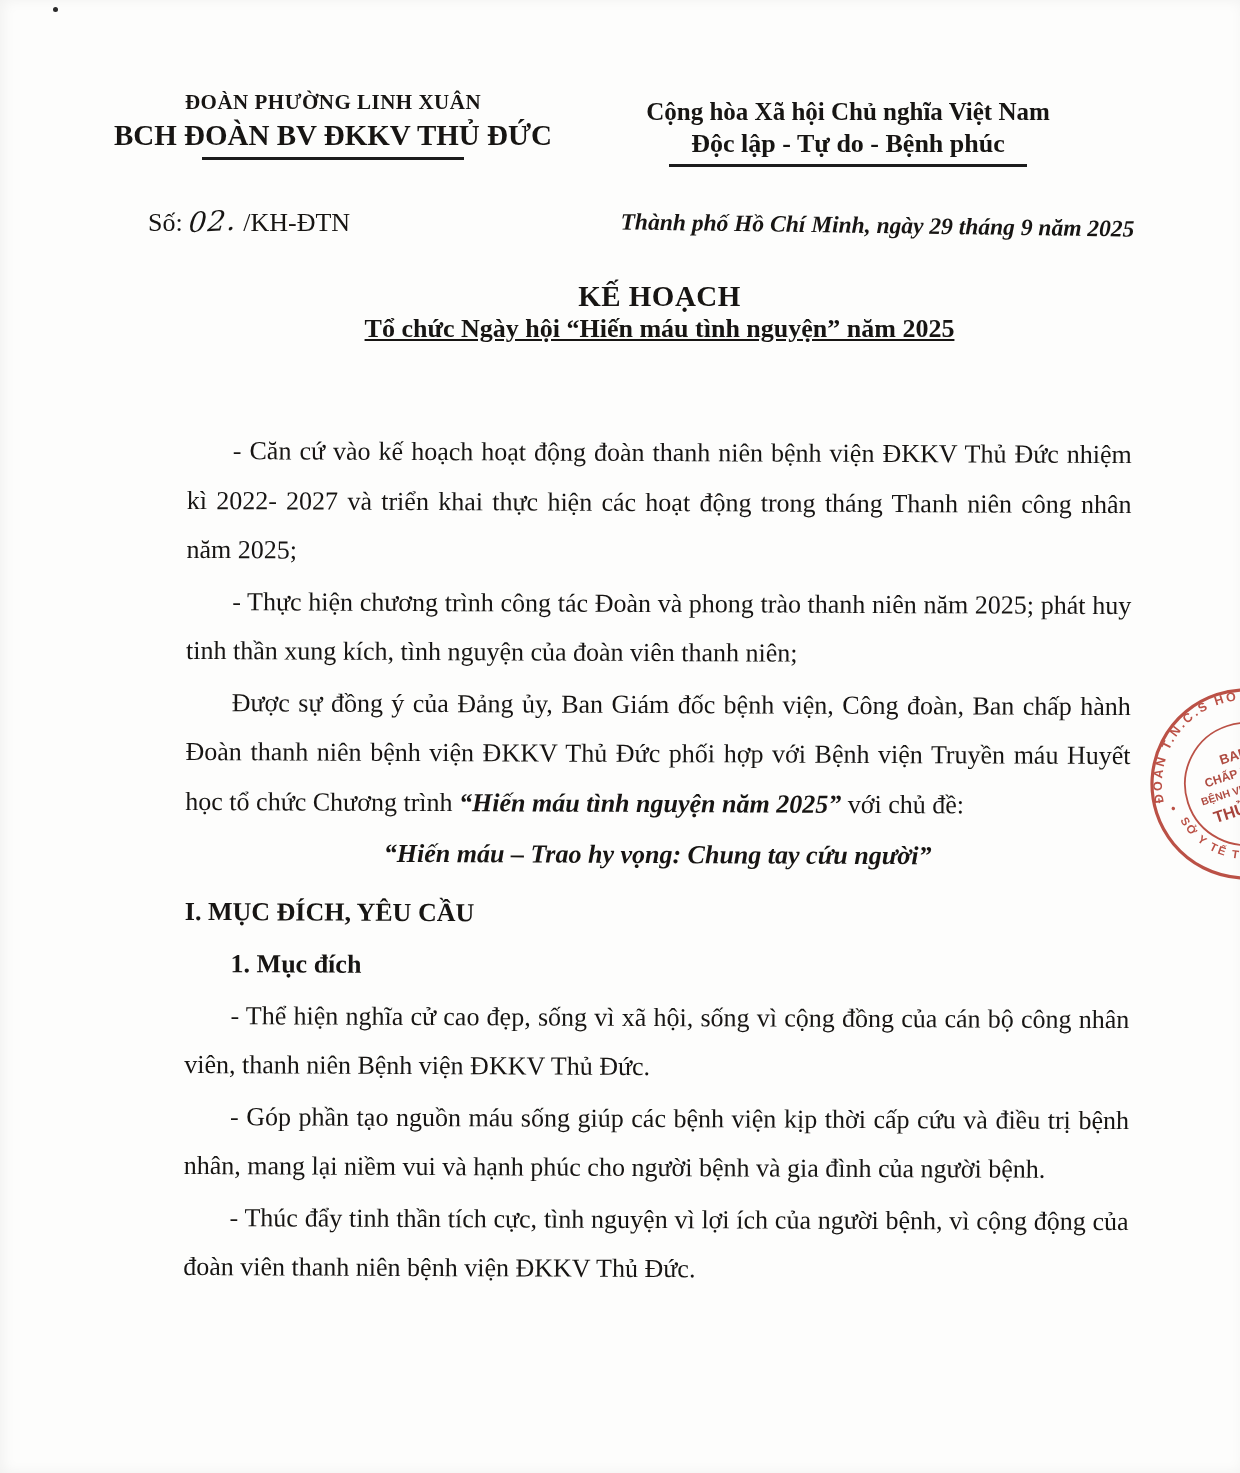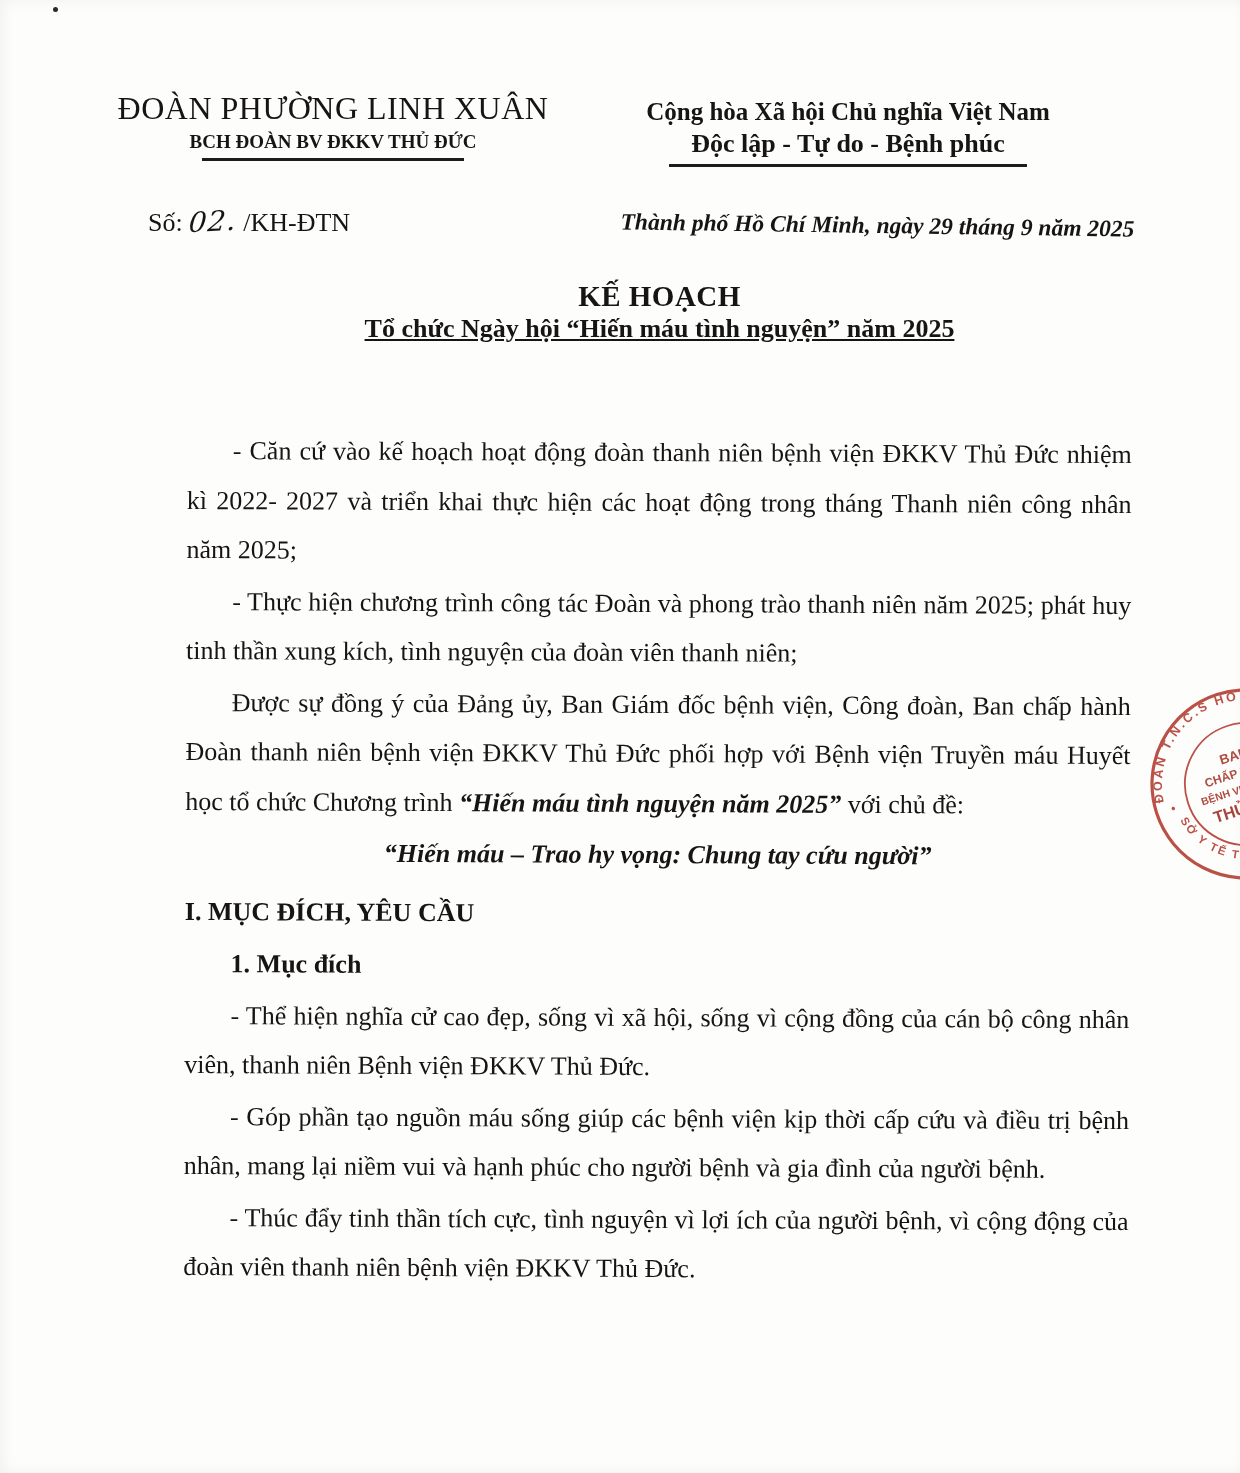--- a/index.html
+++ b/index.html
@@ -10,22 +10,22 @@
     background:#fdfdfc;
     overflow:hidden;
     font-family:"Liberation Serif", serif;
     color:#171513;
     box-shadow:inset 3px 0 14px rgba(0,0,0,0.05);
   }
   .speck{position:absolute;left:53px;top:7px;width:5px;height:5px;border-radius:50%;background:#2a2a2a;}
 
   
   .hdr-left{position:absolute;left:108px;top:90px;width:450px;text-align:center;}
-  .hdr-left .l1{font-size:32px;font-weight:normal;letter-spacing:0.5px;}
-  .hdr-left .l2{font-size:19px;font-weight:bold;margin-top:4px;}
+  .hdr-left .l1{font-size:21px;font-weight:bold;letter-spacing:0.5px;}
+  .hdr-left .l2{font-size:29px;font-weight:bold;margin-top:4px;}
   .rule{height:3px;background:#1c1c1c;margin:5px auto 0;}
   .rule-left{width:262px;}
   .rule-right{width:358px;}
 
   .hdr-right{position:absolute;left:600px;top:98px;width:496px;text-align:center;}
   .hdr-right .l1{font-size:25px;font-weight:bold;}
   .hdr-right .l2{font-size:26px;font-weight:bold;margin-top:3px;}
 
   .doc-number{position:absolute;left:148px;top:205px;font-size:26px;}
   .handwritten{

